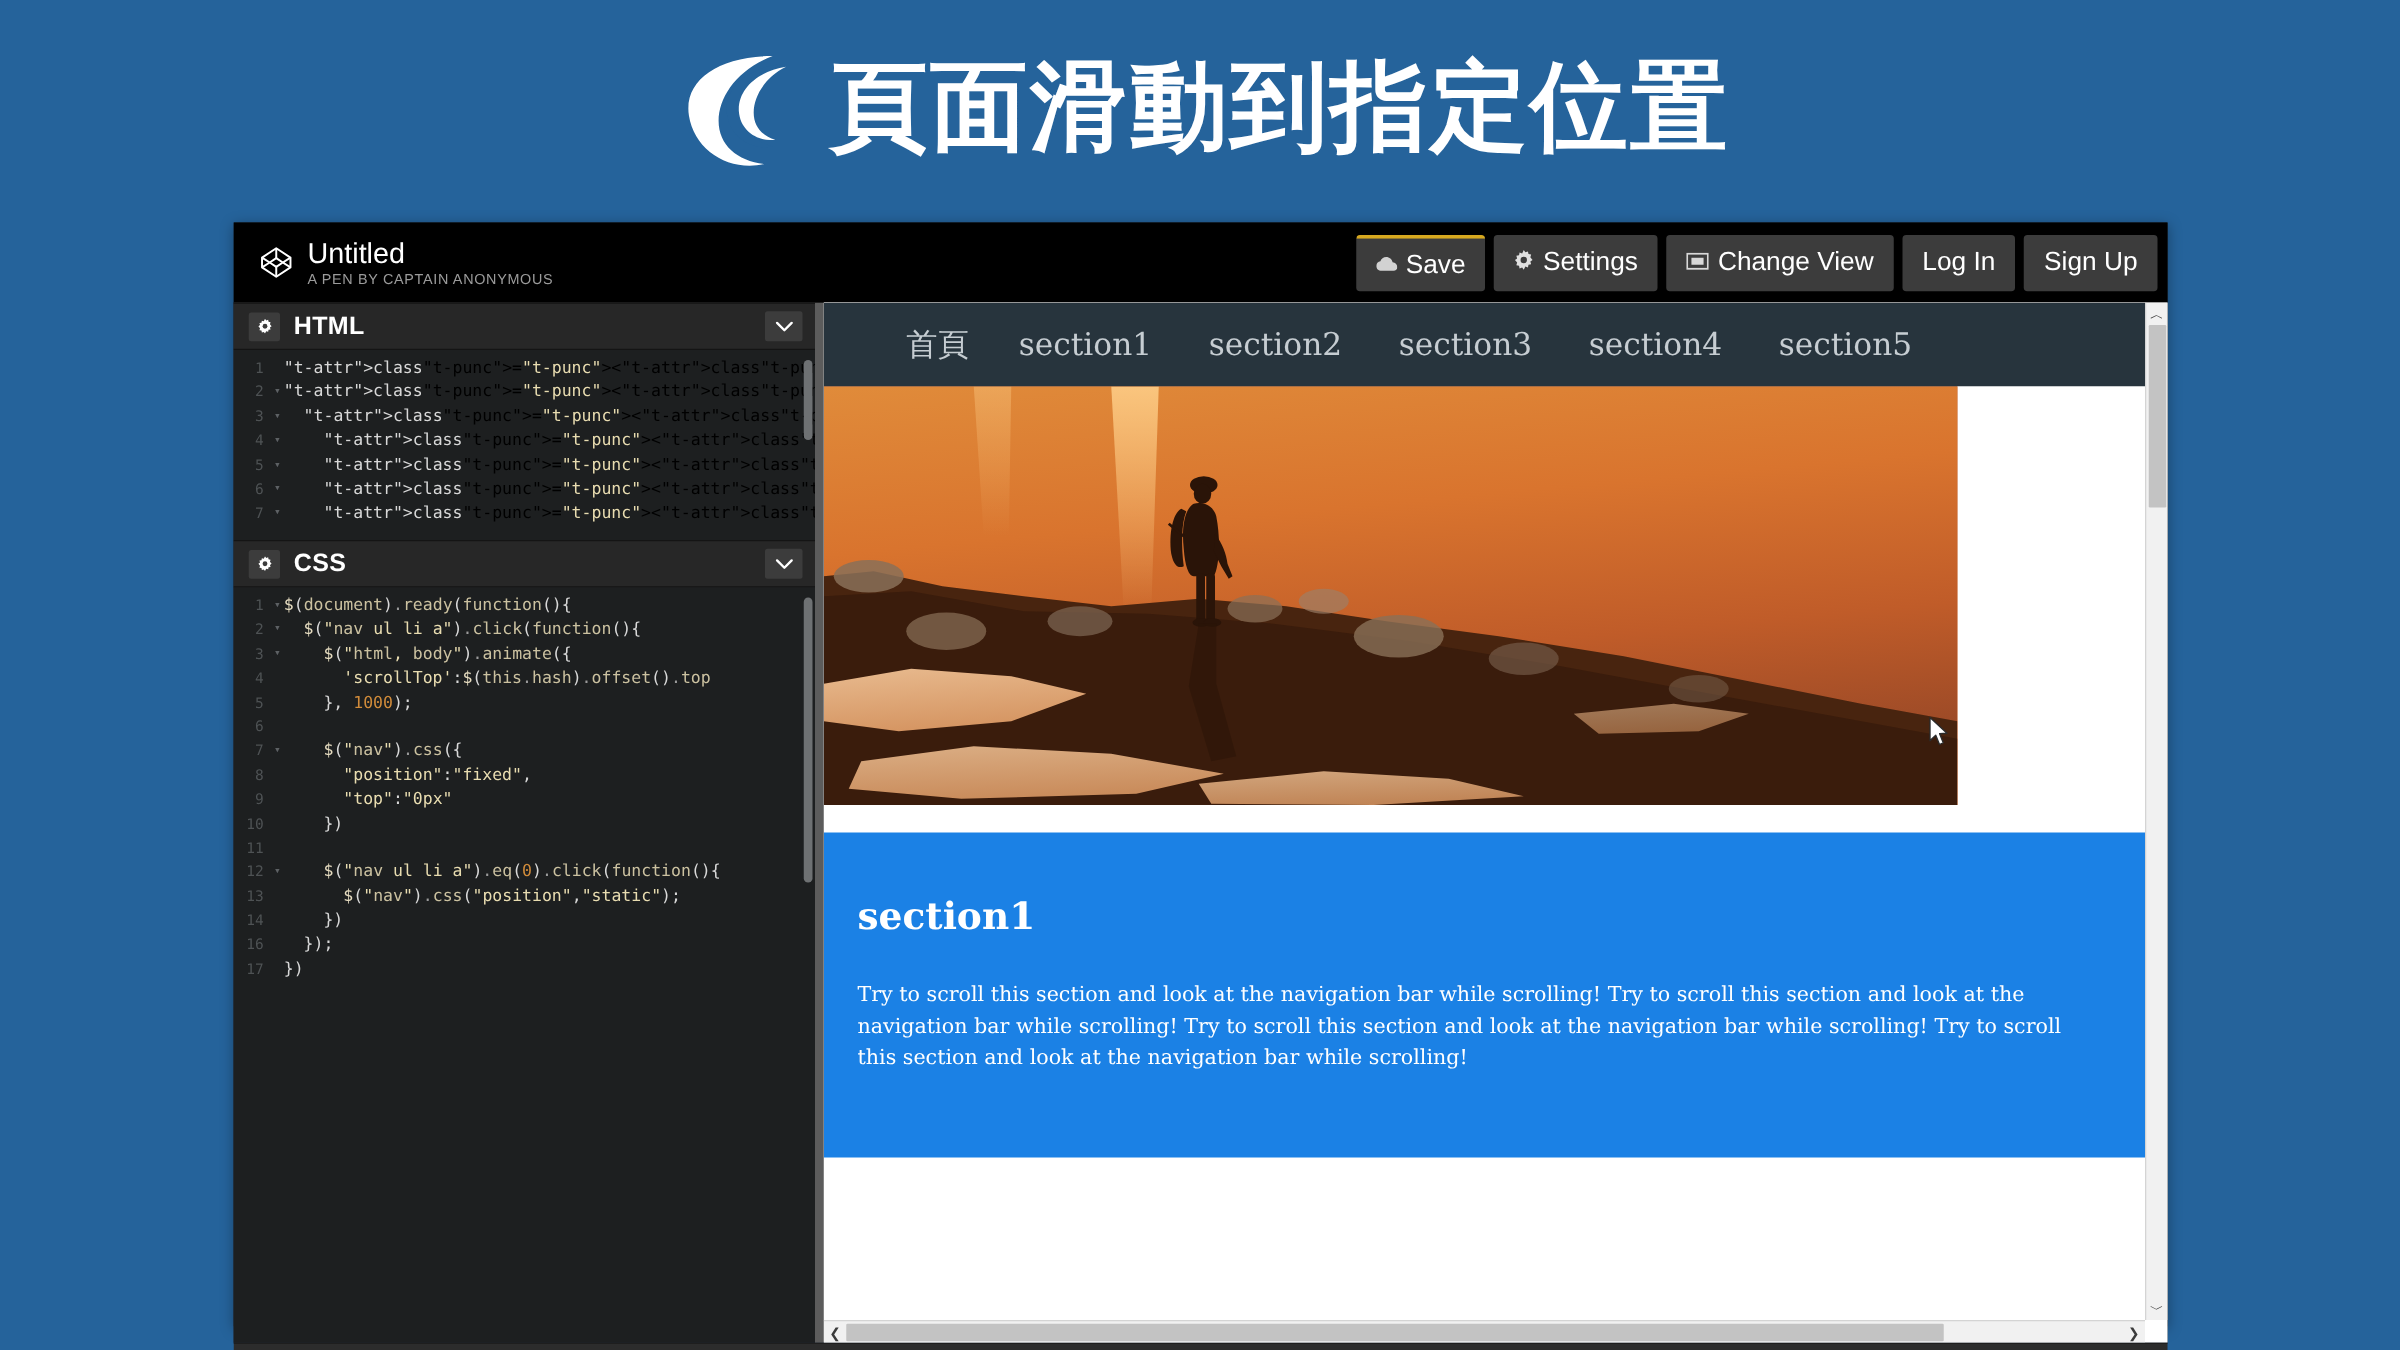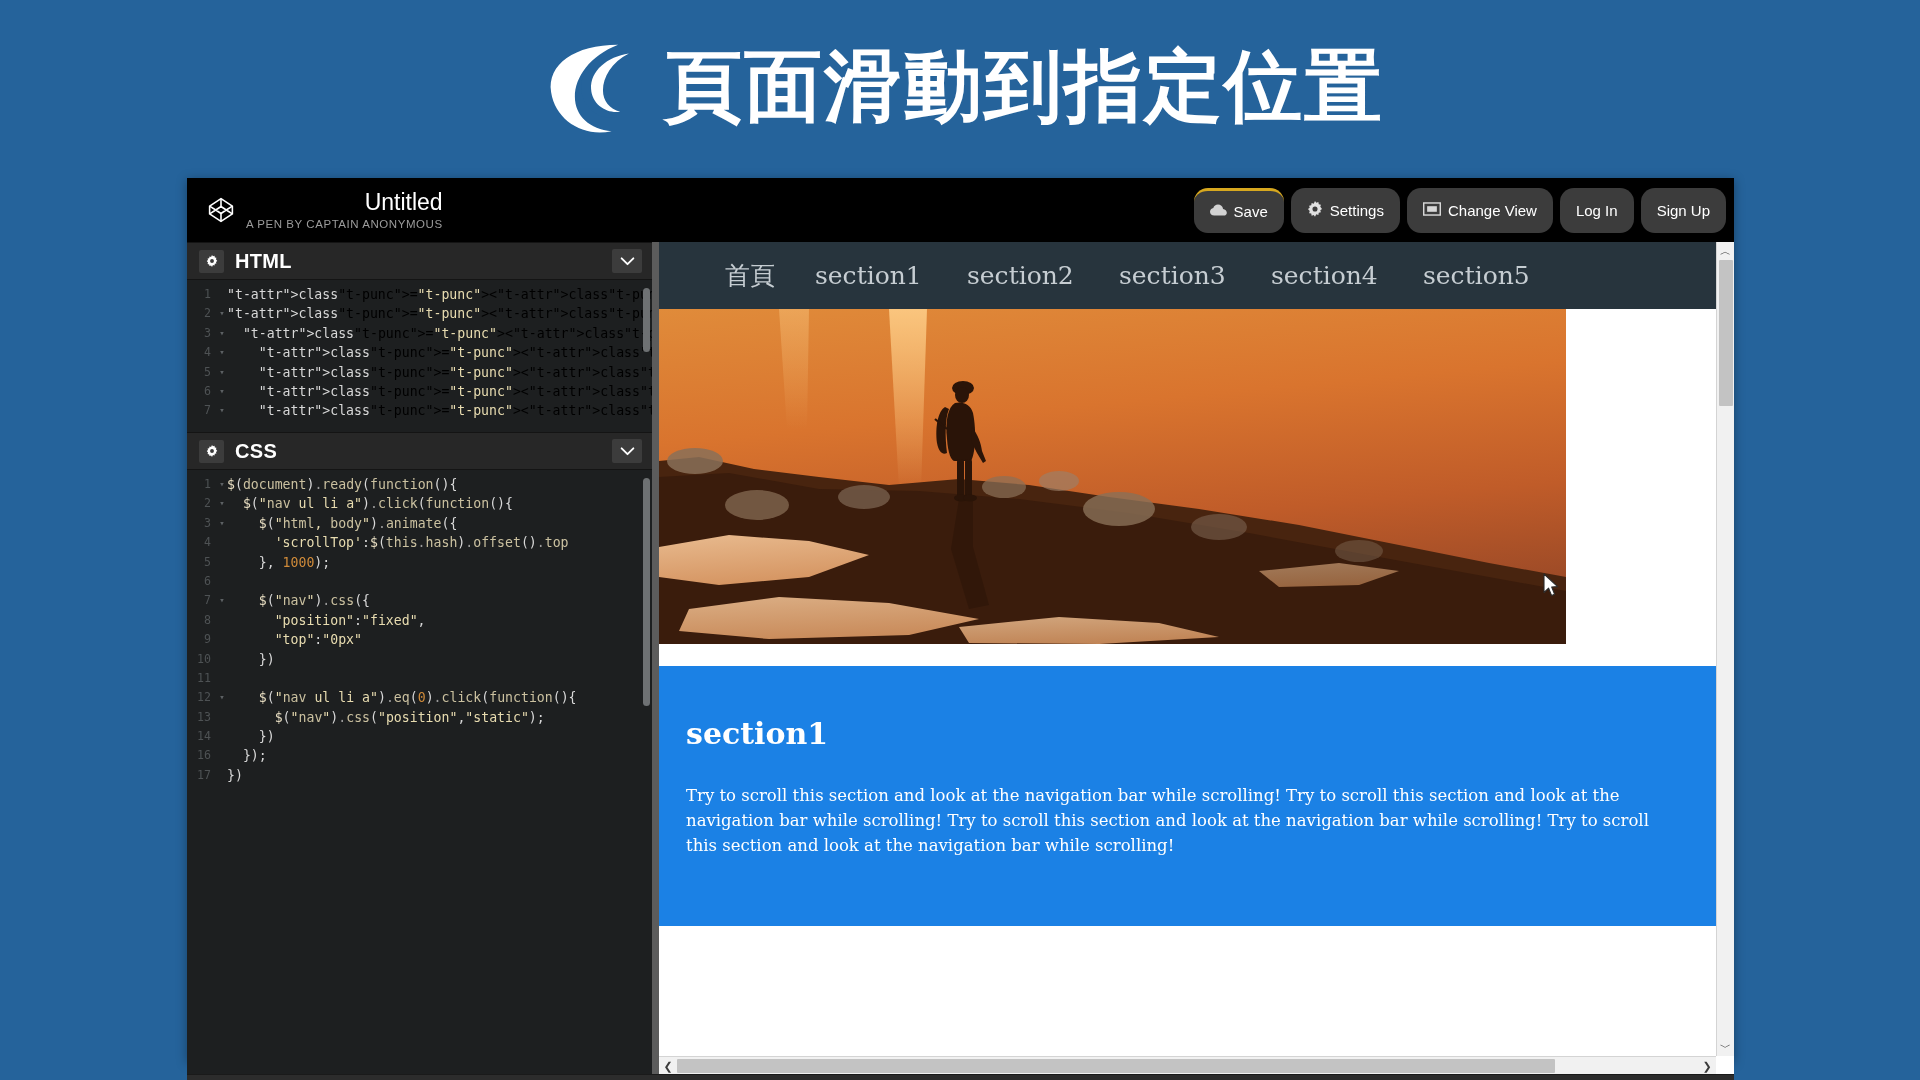--- a/index.html
+++ b/index.html
@@ -24,29 +24,29 @@
     position: absolute; left: 187px; top: 178px; width: 1547px; height: 883px;
     background: #1d1f20; box-shadow: 0 2px 10px rgba(0,0,0,.35);
   }
   
   #editor-header {
     position: relative; height: 64px; background: #000000;
     display: flex; align-items: center; padding: 0 8px 0 20px;
   }
   #pen-identity { display: flex; align-items: center; gap: 11px; }
   #codepen-logo-icon { width: 28px; height: 28px; flex: 0 0 auto; }
-  .pen-meta { display: flex; flex-direction: column; justify-content: center; align-items: flex-end; }
+  .pen-meta { display: flex; flex-direction: column; justify-content: center; }
   #pen-title { color: #ffffff; font-size: 23px; font-weight: normal; line-height: 1.12; }
   #pen-author { color: #9b9b9b; font-size: 11.5px; letter-spacing: .55px; margin-top: 3px; }
   #header-actions { margin-left: auto; display: flex; align-items: stretch; gap: 7px; height: 45px; }
   .hdr-btn {
     background: #3c3c3c; border: none; color: #ffffff;
-    font-family: "Liberation Sans", sans-serif; font-size: 15px;
+    font-family: "Liberation Sans", sans-serif; font-size: 21px;
     display: flex; align-items: center; justify-content: center; gap: 7px;
-    padding: 0 16px; cursor: pointer; border-radius: 14px;
+    padding: 0 16px; cursor: pointer; border-radius: 3px;
     min-width: 62px; position: relative;
   }
   .hdr-btn.save-btn { border-top: 3px solid #d7a81f; padding-top: 0; }
   .hdr-btn svg { flex: 0 0 auto; }
   
   #editor-body { display: flex; height: 832px; background: #2c2c2c; }
   #code-column { width: 465px; flex: 0 0 465px; background: #1d1f20; display: flex; flex-direction: column; position: relative; }
   .pane-header {
     height: 38px; background: #272727; display: flex; align-items: center;
     padding: 0 10px 0 12px; border-top: 1px solid #141414; border-bottom: 1px solid #141414;

